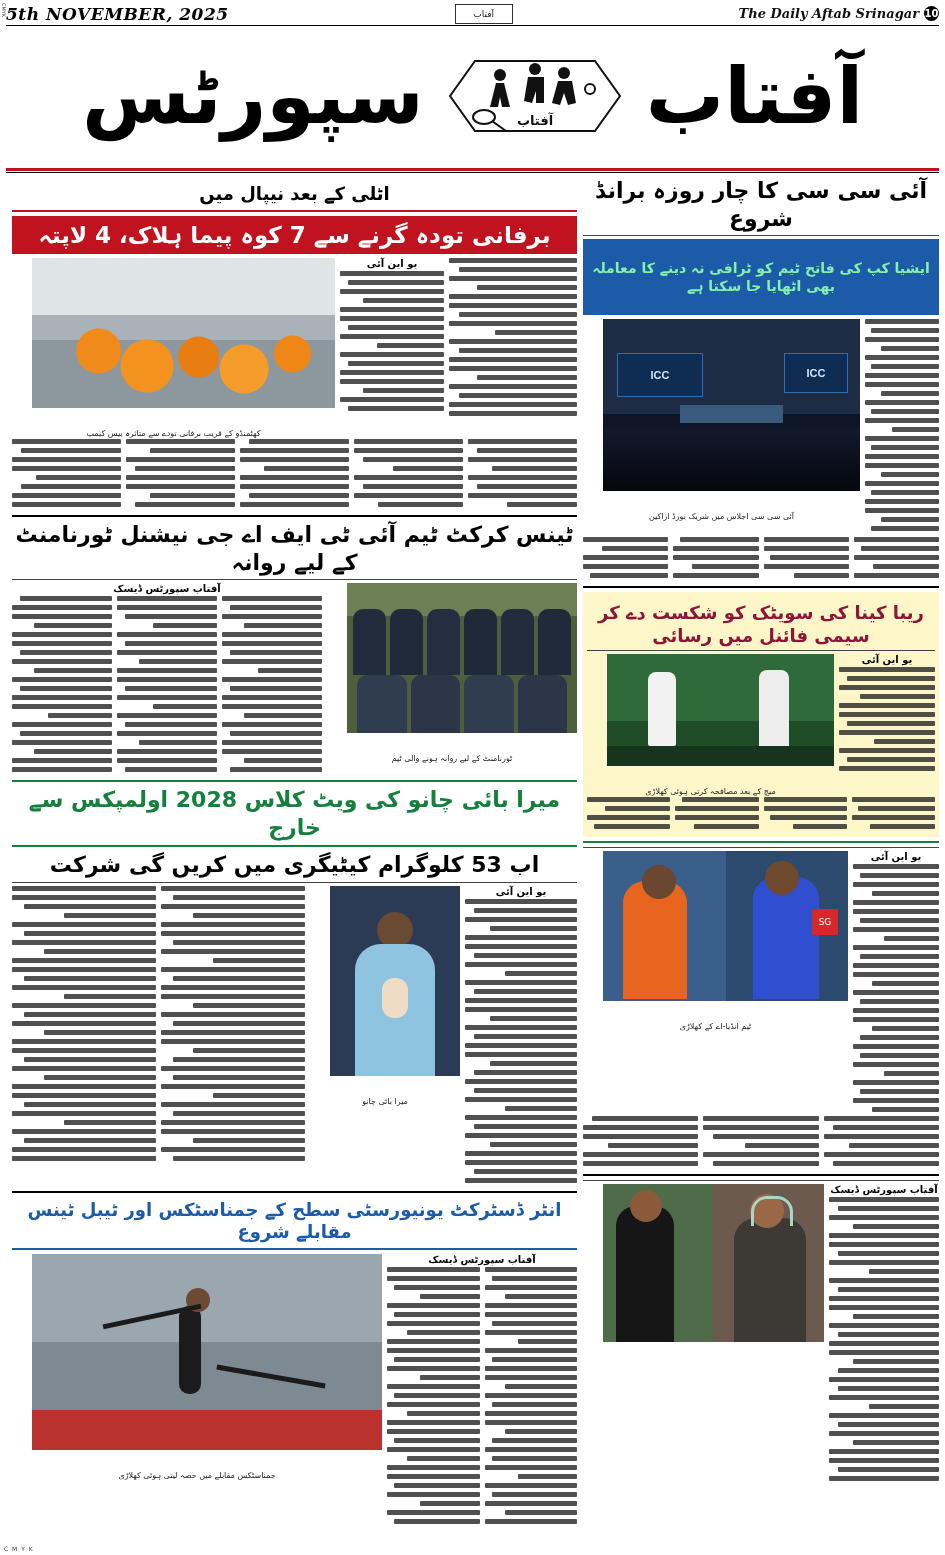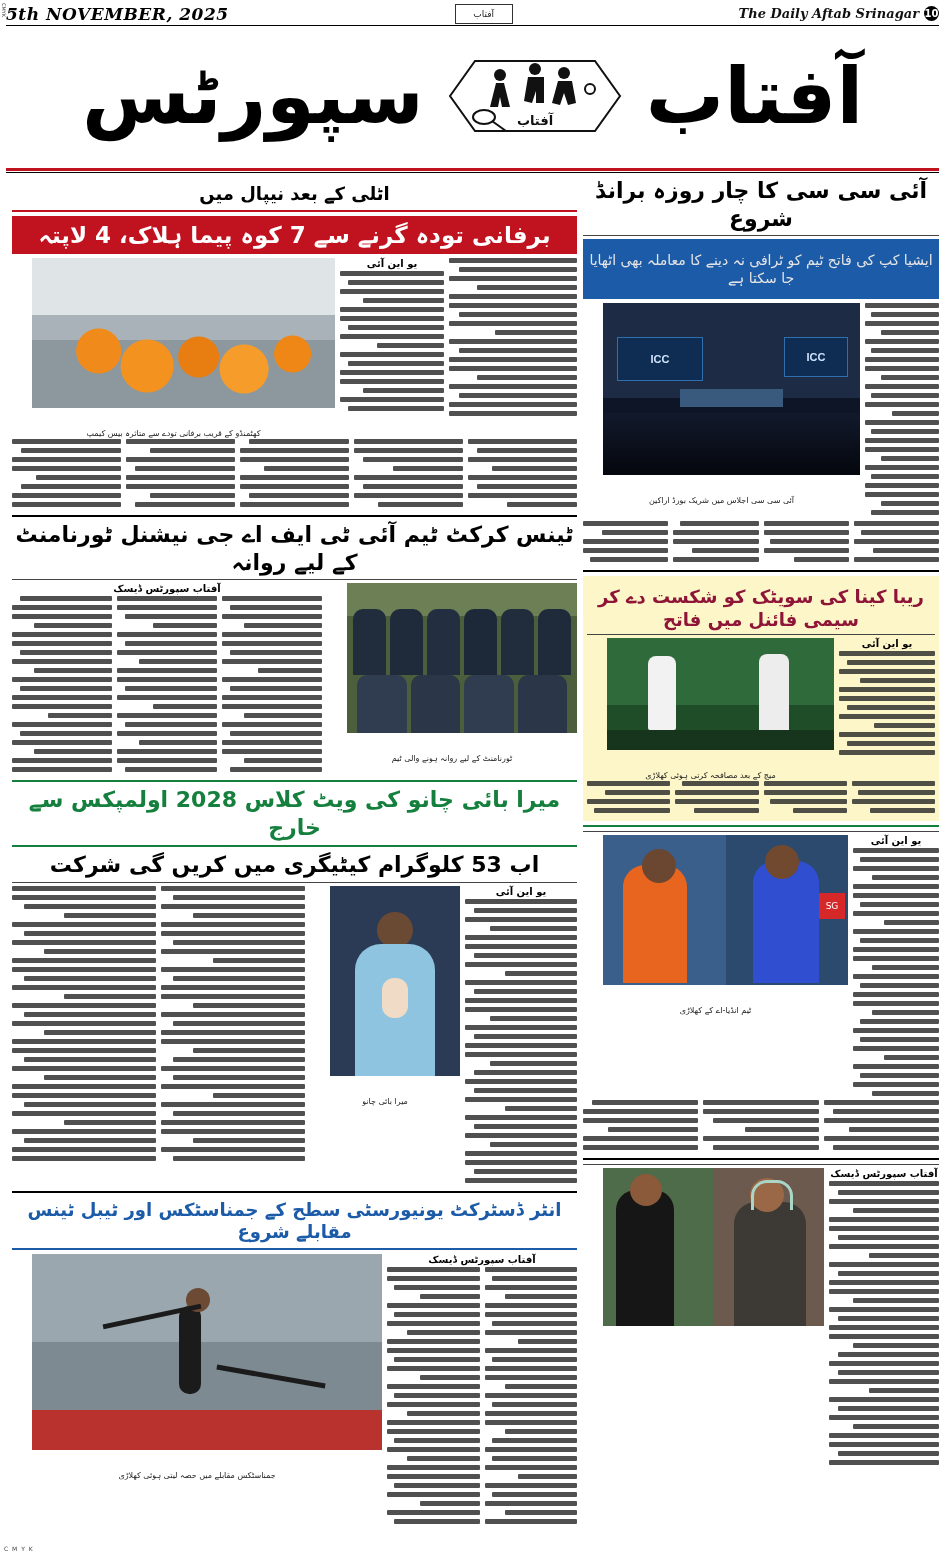--- a/index.html
+++ b/index.html
@@ -96,22 +96,22 @@
   .hl-blue { color: #1b5ba8; }
   .hl-green { color: #15803d; }
   .hl-maroon { color: #8e1537; }
 
   .redbar {
     background: #c1121f; color: #fff; font-weight: bold;
     font-size: 23px; text-align: center; padding: 5px 6px;
     line-height: 1.25; direction: rtl;
   }
   .bluebar {
-    background: #1b5ba8; color: #e5e5e5; font-weight: normal;
-    font-size: 14px; text-align: center; padding: 12px 6px;
+    background: #1b5ba8; color: #86efac; font-weight: bold;
+    font-size: 14px; text-align: center; padding: 20px 6px;
     line-height: 1.3; direction: rtl;
   }
   .yellow-panel { background: #fdf6c8; padding: 4px; }
   .photo {
     background: #b9c2c9; position: relative; overflow: hidden; margin-left: 20px;
   }
   .photo-cap {
     font-size: 8px; text-align: center; color: #222; padding: 1px;
     direction: rtl;
     margin-top: 20px;
@@ -296,21 +296,21 @@
             <div class="ln s3"></div>
             <div class="ln s1"></div>
             <div class="ln s1"></div>
             <div class="ln s2"></div>
         </div>
       </div>
 
       <div class="hr-thick"></div>
 
       <div class="yellow-panel">
-        <div class="hl hl-md hl-maroon">ریبا کینا کی سویٹک کو شکست دے کر سیمی فائنل میں فاتح</div>
+        <div class="hl hl-md hl-maroon">ریبا کینا کی سویٹک کو شکست دے کر سیمی فائنل میں رسائی</div>
         <div class="hr-thin"></div>
         <div style="display:flex; direction:rtl; gap:5px;">
           <div style="width:96px;">
             <div class="byline">یو این آئی</div>
             <div class="ln s1"></div>
               <div class="ln s2"></div>
               <div class="ln s1"></div>
               <div class="ln s3"></div>
             <div class="ln s1"></div>
               <div class="ln s1"></div>
@@ -392,21 +392,21 @@
             <div class="ln s2"></div>
             <div class="ln s1"></div>
             <div class="ln s3"></div>
         </div>
         <div style="flex:1;">
           <div class="photo ph-cricketers" style="height:150px;">
             <div style="position:absolute;left:8%;top:30px;width:64px;height:118px;background:#e8651f;border-radius:22px 22px 0 0;"></div>
             <div style="position:absolute;left:16%;top:14px;width:34px;height:34px;border-radius:50%;background:#6b4630;"></div>
             <div style="position:absolute;right:12%;top:26px;width:66px;height:122px;background:#2f4fd0;border-radius:22px 22px 0 0;"></div>
             <div style="position:absolute;right:20%;top:10px;width:34px;height:34px;border-radius:50%;background:#70492f;"></div>
-            <div style="position:absolute;right:3px;top:58px;width:26px;height:26px;background:#d62828;color:#fff;font-size:9px;display:flex;align-items:center;justify-content:center;">SG</div>
+            <div style="position:absolute;right:10px;top:58px;width:26px;height:26px;background:#d62828;color:#fff;font-size:9px;display:flex;align-items:center;justify-content:center;">SG</div>
           </div>
           <div class="photo-cap">ٹیم انڈیا-اے کے کھلاڑی</div>
         </div>
       </div>
       <div class="body-cols">
         <div class="bcol">
             <div class="ln s1"></div>
             <div class="ln s2"></div>
             <div class="ln s1"></div>
             <div class="ln s3"></div>

